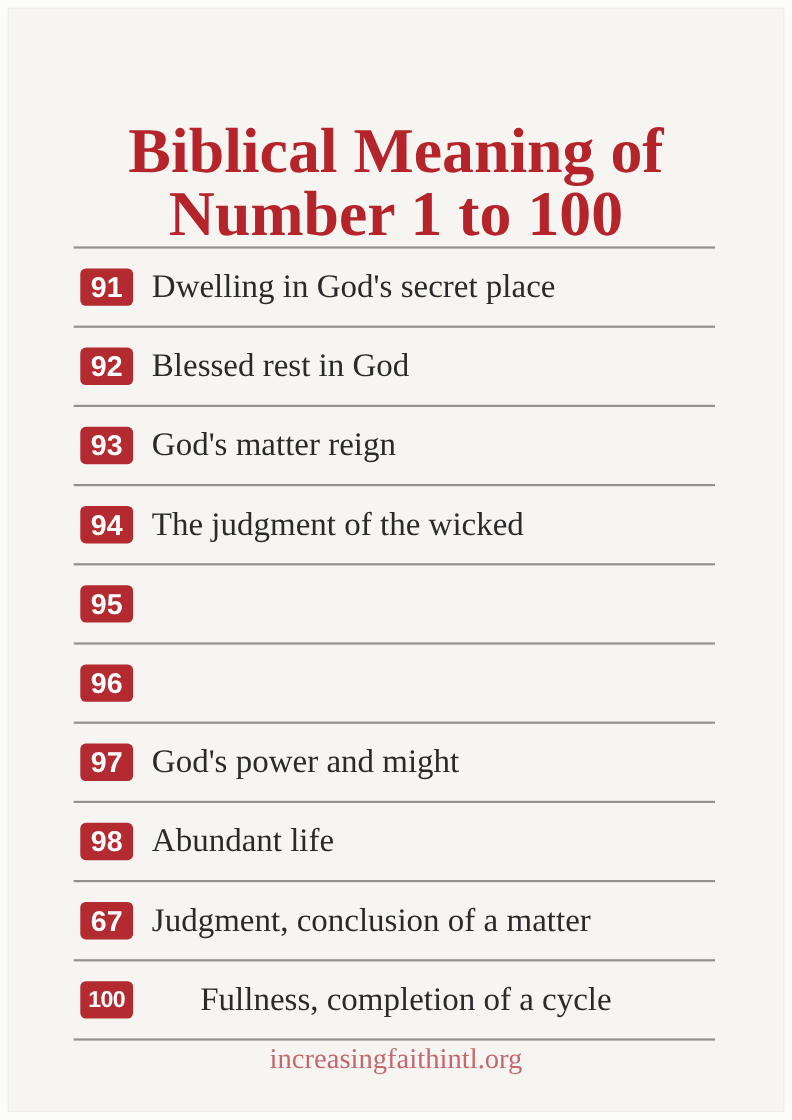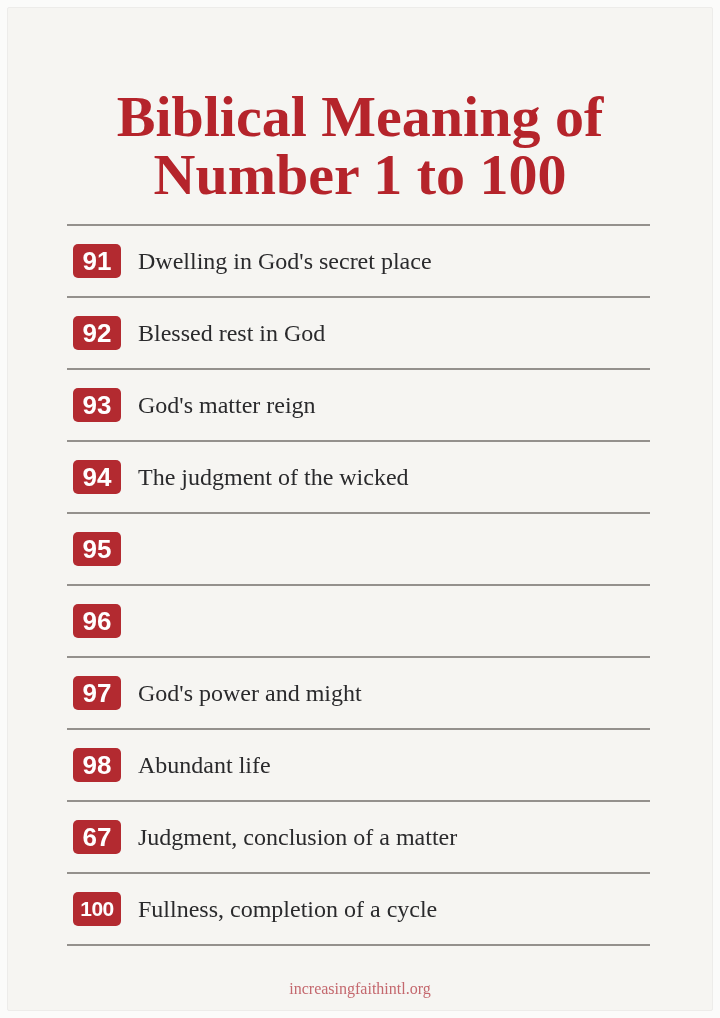--- a/index.html
+++ b/index.html
@@ -15,21 +15,21 @@
     overflow: hidden;
   }
   .card {
     position: absolute;
     inset: 7px;
     background: #f6f5f2;
     border: 1px solid #edecea;
     border-radius: 2px;
   }
   .title {
-    margin: 80px 20px 0 20px;
+    margin: 100px 20px 0 20px;
     text-align: center;
     font-family: "Liberation Serif", serif;
     font-weight: bold;
     font-size: 58px;
     line-height: 1.0;
     color: #b5242b;
     letter-spacing: 0px;
   }
   .title .line {
     display: block;
@@ -41,20 +41,21 @@
     width: 583px;
   }
   .row {
     display: flex;
     align-items: center;
     height: 70px;
     border-top: 2px solid #94918d;
   }
   .row:last-child {
     border-bottom: 2px solid #94918d;
+    gap: 44px;
   }
   .badge {
     width: 48px;
     height: 34px;
     margin-left: 6px;
     background: #b32a30;
     border-radius: 5px;
     color: #ffffff;
     font-family: "Liberation Sans", sans-serif;
     font-weight: bold;
@@ -64,32 +65,32 @@
     justify-content: center;
     flex: 0 0 auto;
   }
   .badge.wide {
     font-size: 21px;
     letter-spacing: -0.5px;
   }
   .meaning {
     margin-left: 17px;
     font-family: "Liberation Serif", serif;
-    font-size: 24px;
+    font-size: 30px;
     color: #2a2a2c;
     white-space: nowrap;
   }
   .footer {
     position: absolute;
     left: 0;
     right: 0;
-    bottom: 12px;
+    bottom: 32px;
     text-align: center;
     font-family: "Liberation Serif", serif;
-    font-size: 16px;
+    font-size: 26px;
     color: #c4686e;
   }
 </style>
 </head>
 <body>
 
 <div class="card">
 
   <h1 class="title">
     <span class="line">Biblical Meaning of</span>

